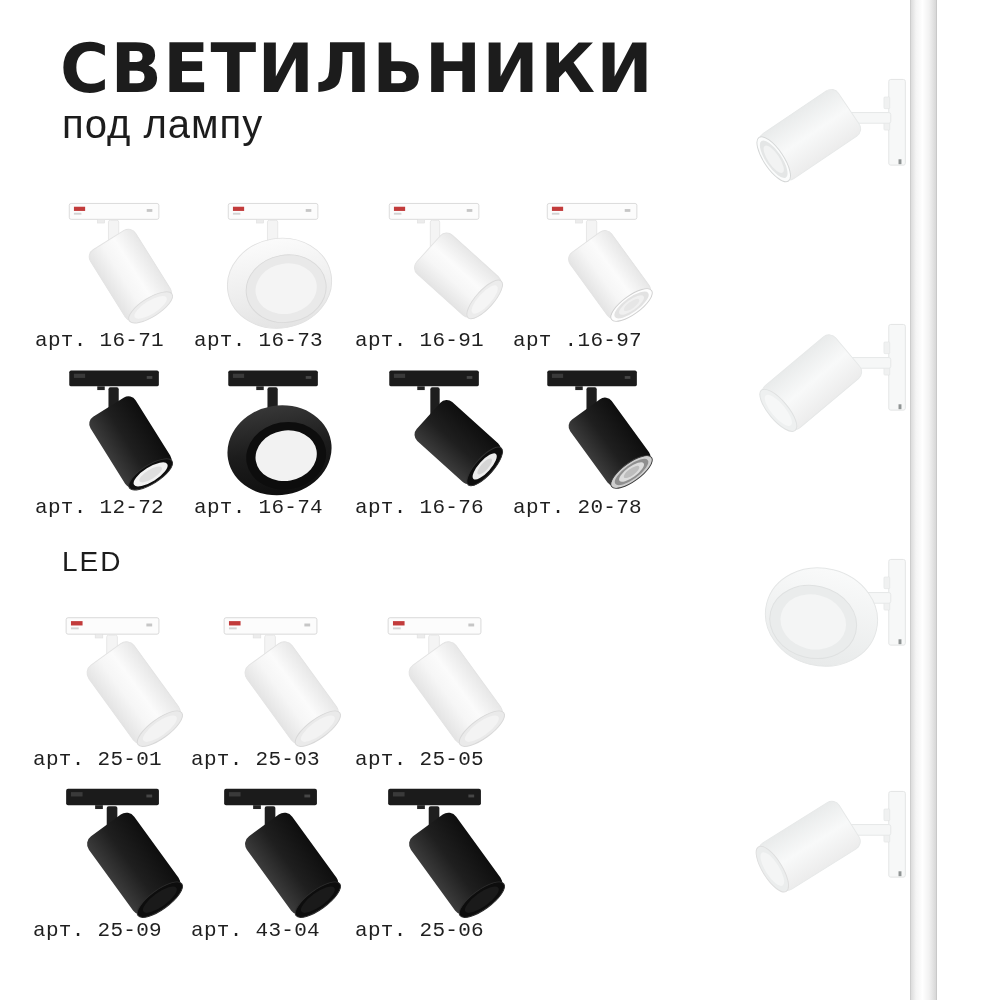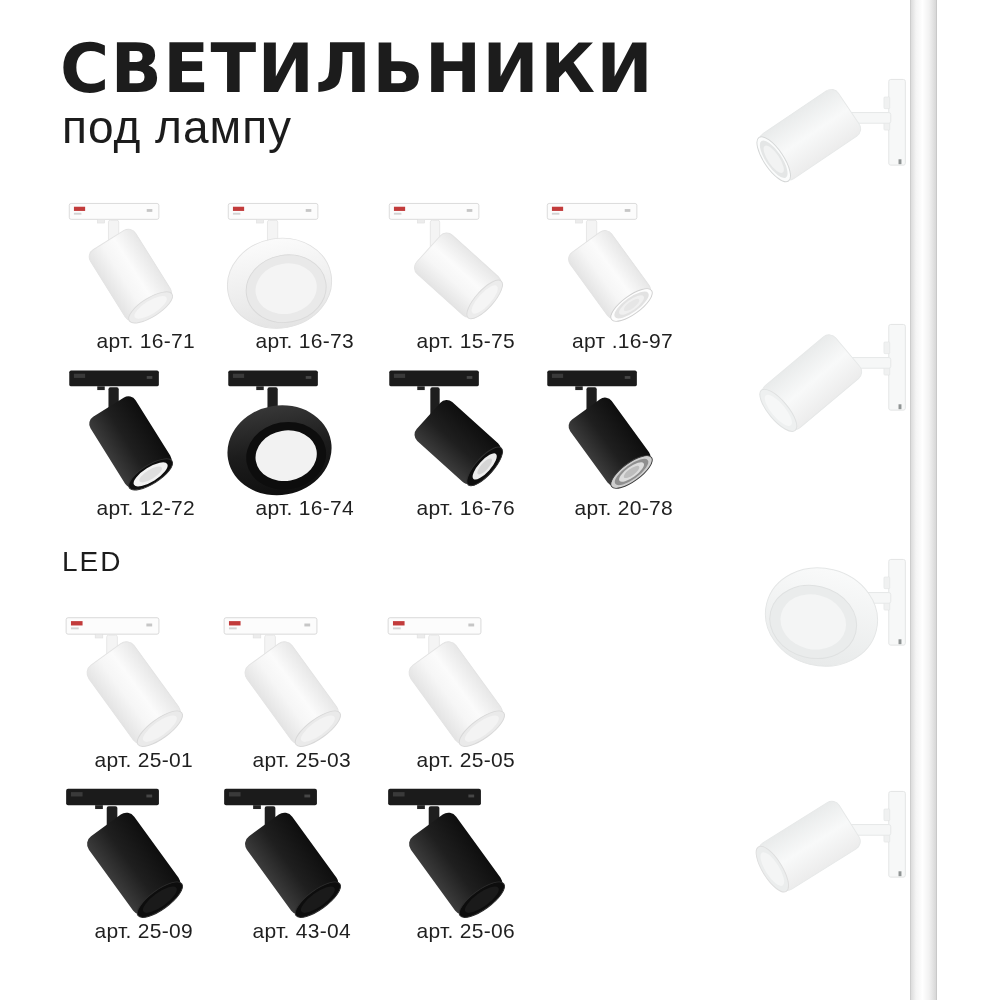--- a/index.html
+++ b/index.html
@@ -8,27 +8,27 @@
     background:#ffffff;font-family:"Liberation Sans",sans-serif;color:#1c1c1c;
   }
   .abs{position:absolute;}
   .title{
     left:60px;top:36px;
     font-family:"DejaVu Sans","Liberation Sans",sans-serif;
     font-size:67px;font-weight:bold;letter-spacing:1.5px;line-height:1;
   }
   .subtitle{
     left:62px;top:104px;
-    font-size:46px;font-weight:400;letter-spacing:1px;line-height:1;
+    font-size:40px;font-weight:400;letter-spacing:1px;line-height:1;
   }
   .led-head{
     left:62px;top:548px;
     font-size:28px;font-weight:400;letter-spacing:2px;line-height:1;
   }
-  .cell{width:160px;text-align:right;}
+  .cell{width:160px;text-align:left;font-family:Liberation Mono, monospace;}
   .cell svg{display:block;margin:0 auto;}
   .art{
     margin-top:-7px;font-size:21px;font-weight:500;color:#1f1f1f;
     letter-spacing:0.3px;white-space:nowrap;
   }
   .rail{
     left:910px;top:0;width:25px;height:1000px;
     background:linear-gradient(90deg,#dcdcdc 0%,#f4f4f4 20%,#ffffff 46%,#f2f2f2 72%,#d7d7d7 100%);
     border-left:1px solid #cdcdcd;border-right:1px solid #c9c9c9;
   }
@@ -251,21 +251,21 @@
 <div class="abs cell" style="left:194px;top:196px">
   <svg width="140" height="140" viewBox="0 0 150 150">
       <use href="#fx-pan-w"></use>
     </svg>
   <div class="art">арт. 16-73</div>
 </div>
 <div class="abs cell" style="left:355px;top:196px">
   <svg width="140" height="140" viewBox="0 0 150 150">
       <use href="#fx-spot-a-w"></use>
     </svg>
-  <div class="art">арт. 15-75</div>
+  <div class="art">арт. 16-91</div>
 </div>
 <div class="abs cell" style="left:513px;top:196px">
   <svg width="140" height="140" viewBox="0 0 150 150">
       <use href="#fx-spot-r-w"></use>
     </svg>
   <div class="art">арт .16-97</div>
 </div>
 
 <div class="abs cell" style="left:35px;top:363px">
   <svg width="140" height="140" viewBox="0 0 150 150">

